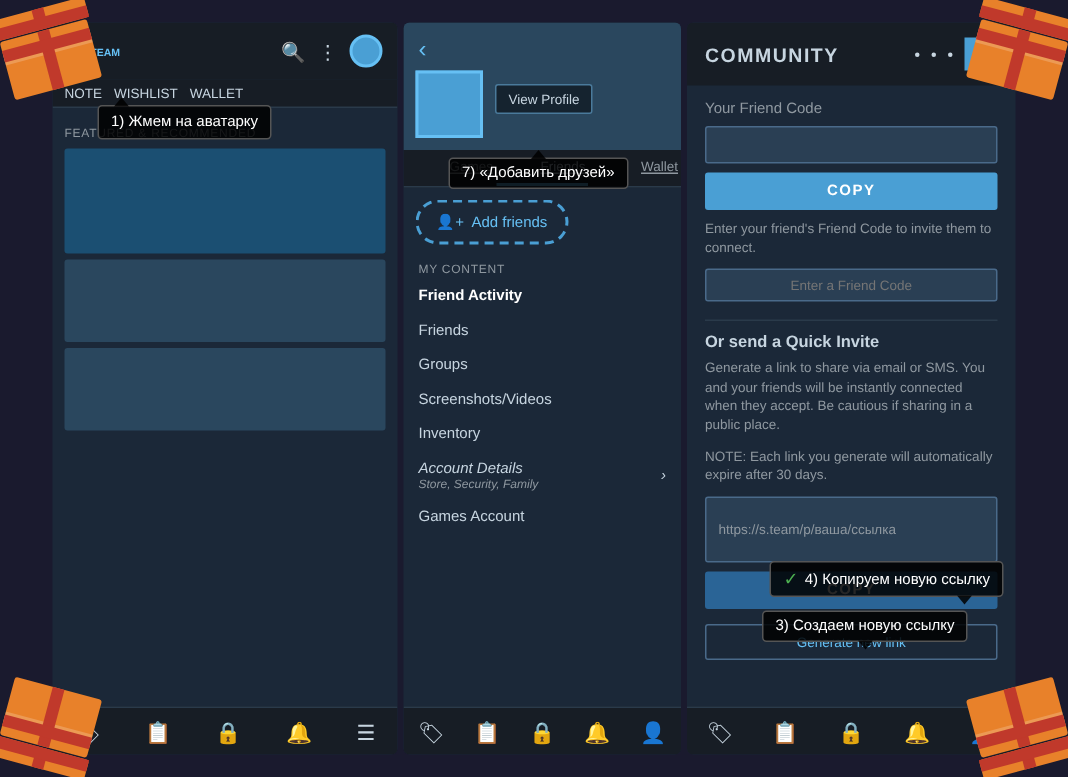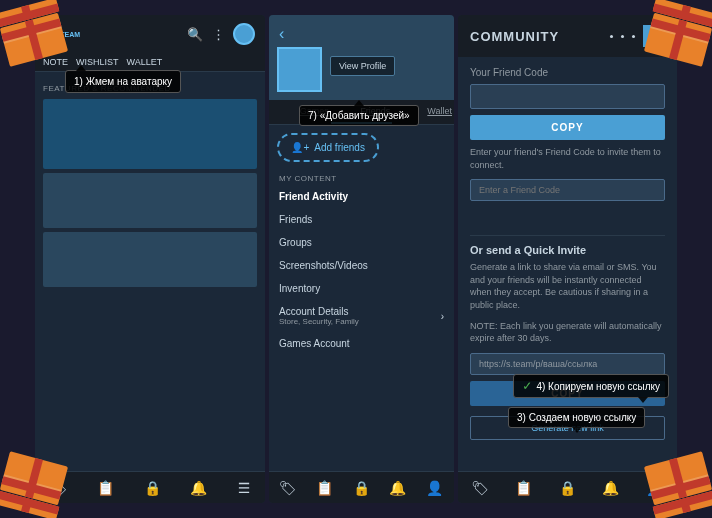--- a/index.html
+++ b/index.html
@@ -319,20 +319,21 @@
       padding: 6px 10px;
       color: #c7d5e0;
       font-size: 10px;
       cursor: pointer;
     }
     .menu-item.bold { font-weight: bold; color: #fff; }
     .menu-item-arrow {
       display: flex;
       align-items: center;
       justify-content: space-between;
+      font-style: italic;
     }
 
     .mid-bottom-bar {
       position: absolute;
       bottom: 0;
       left: 0;
       right: 0;
       background: #171d25;
       height: 32px;
       display: flex;
@@ -426,21 +427,22 @@
       line-height: 1.4;
     }
     .friend-code-enter {
       width: 100%;
       background: #2a3f54;
       border: 1px solid #4a6a8a;
       color: #666;
       font-size: 9px;
       padding: 5px 8px;
       border-radius: 2px;
-      margin-bottom: 26px;
+      margin-bottom: 4px;
+      text-align: center;
     }
 
     .divider {
       height: 1px;
       background: #2a3a4a;
       margin: 8px 0;
     }
 
     .quick-invite-label {
       font-size: 11px;
@@ -460,21 +462,21 @@
       gap: 4px;
       margin-bottom: 6px;
       align-items: center;
     }
     .link-input {
       flex: 1;
       background: #2a3f54;
       border: 1px solid #4a6a8a;
       color: #8f98a0;
       font-size: 9px;
-      padding: 5px 8px;
+      padding: 16px 8px;
       border-radius: 2px;
     }
 
     .tooltip3 {
       background: rgba(0,0,0,0.85);
       color: #fff;
       font-size: 10px;
       padding: 4px 8px;
       border-radius: 3px;
       position: absolute;

